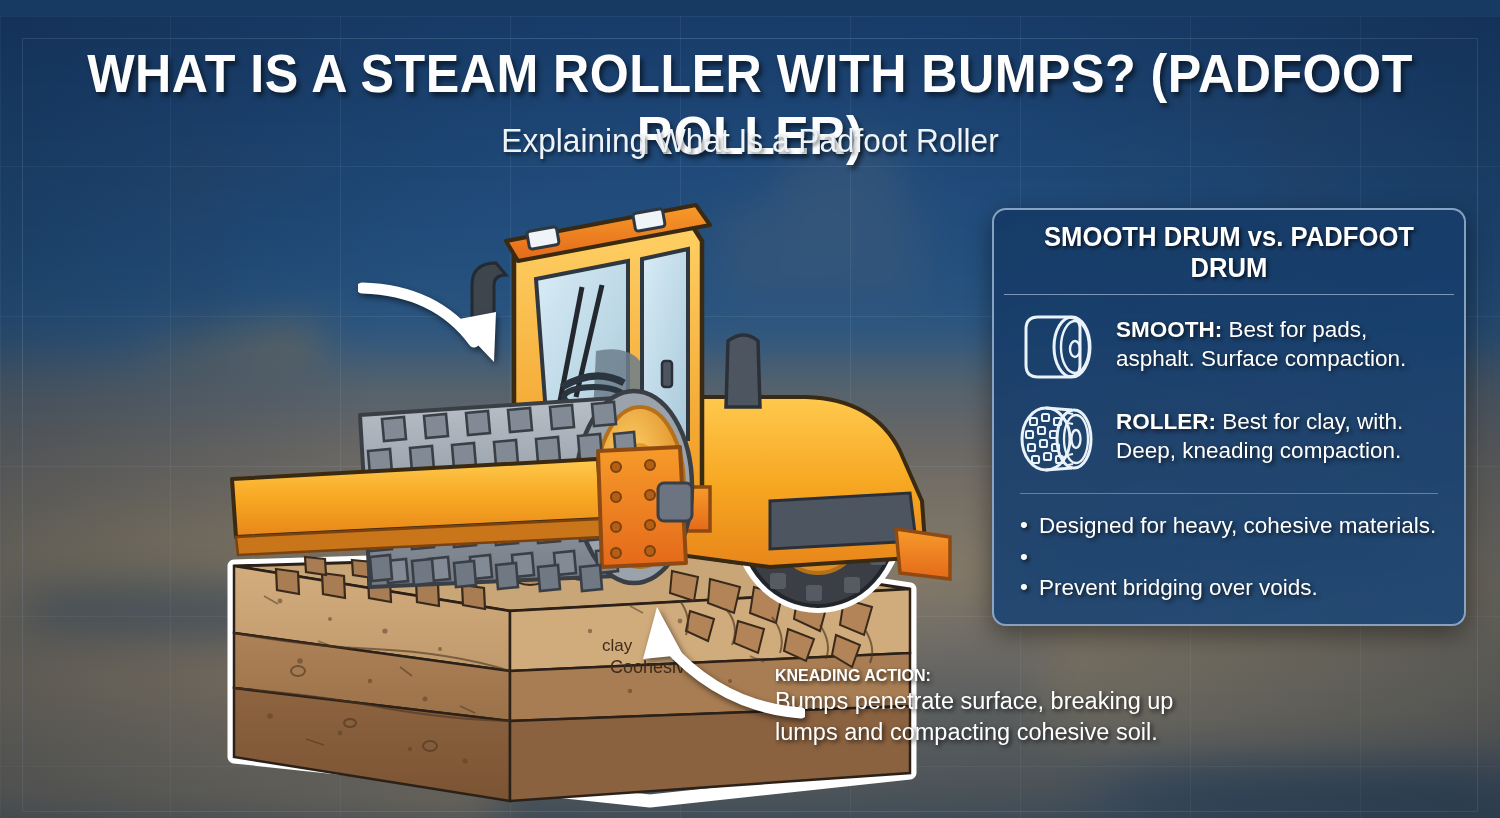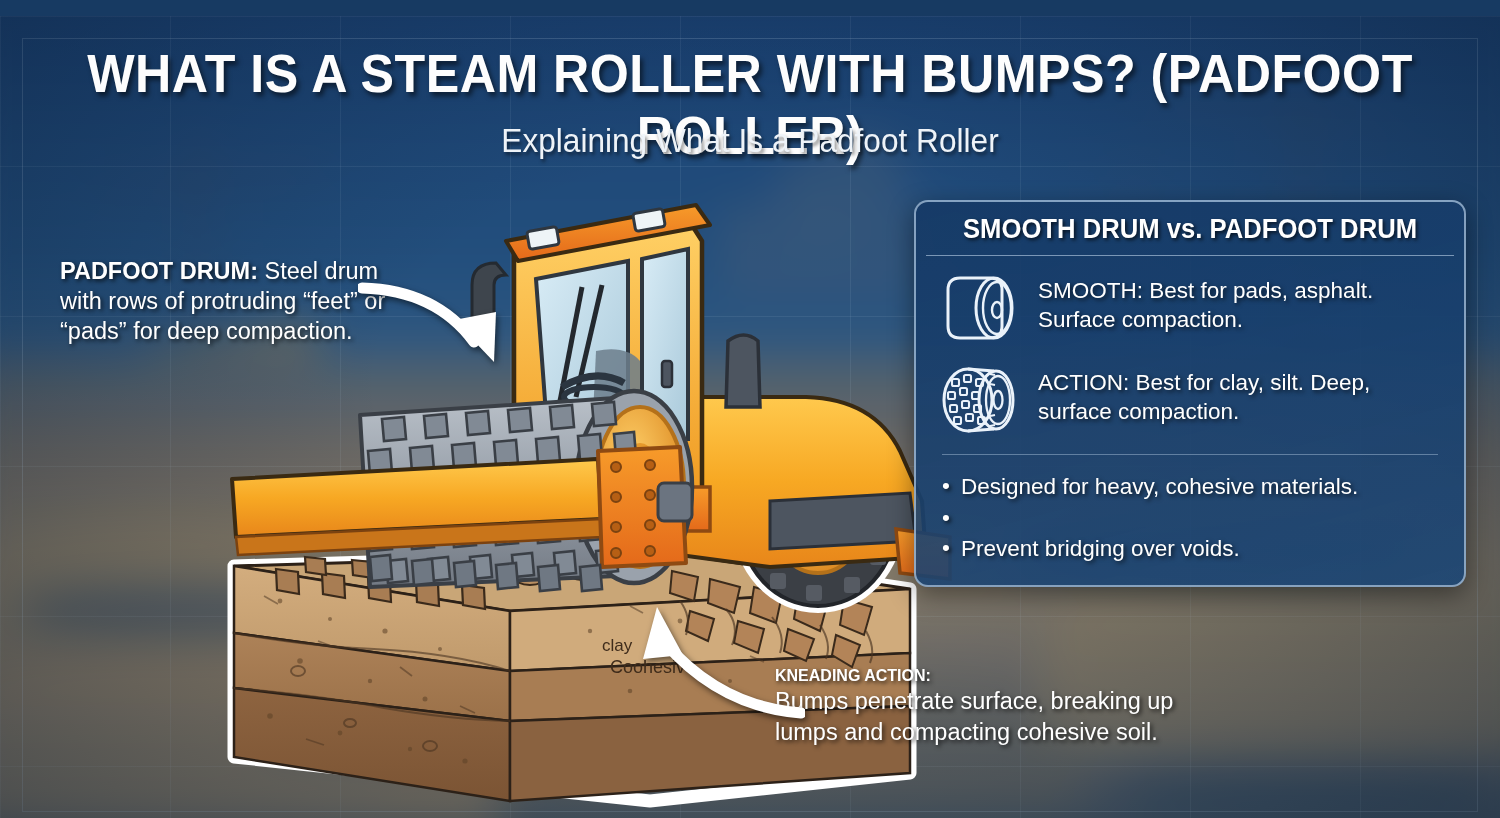--- a/index.html
+++ b/index.html
@@ -70,34 +70,34 @@
   .callout-left{left:60px;top:240px;width:360px;font-size:23.5px;}
   .callout-bottom{left:775px;top:650px;width:400px;font-size:23.5px;}
   .callout-bottom .hl{display:block;font-weight:bold;font-size:16px;}
 
   
   .arrow{position:absolute;filter:drop-shadow(2px 3px 3px rgba(0,0,0,.55));}
   .arrow-top{left:358px;top:258px;}
   .arrow-bottom{left:625px;top:585px;}
 
   
-  .panel{position:absolute;right:34px;top:184px;width:552px;
+  .panel{position:absolute;right:34px;top:192px;width:474px;
     background:linear-gradient(165deg,rgba(22,58,102,.93),rgba(27,70,118,.88));
     border:2px solid rgba(200,222,244,.62);border-radius:14px;
     box-shadow:0 8px 26px rgba(0,0,0,.42);overflow:hidden;}
   .panel-head{padding:12px 10px 10px;text-align:center;color:#fff;
     font-size:27px;font-weight:bold;font-stretch:condensed;transform:scaleX(.95);
     text-shadow:2px 2px 4px rgba(0,0,0,.7);}
   .panel-rule{height:1px;background:rgba(206,226,246,.55);margin:0 10px;}
   .panel-rule.inner{margin:14px 26px;background:rgba(206,226,246,.38);}
   .row{display:flex;align-items:flex-start;gap:18px;padding:16px 22px 4px;}
   .row .ico{flex:0 0 auto;width:82px;height:72px;}
   .row .txt{color:#fff;font-size:22.5px;line-height:1.27;padding-top:5px;
     text-shadow:2px 2px 4px rgba(0,0,0,.7);}
-  .row .txt b{font-weight:normal;}
+  .row .txt b{font-weight:bold;}
   .bullets{padding:2px 22px 20px 26px;color:#fff;font-size:22.5px;line-height:1.42;
     text-shadow:2px 2px 4px rgba(0,0,0,.7);}
   .bullets div{display:flex;gap:11px;}
   .bullets .dot{line-height:1.35;}
 
   
   .illus{position:absolute;left:210px;top:185px;width:790px;height:620px;}
 </style>
 </head>
 <body>
@@ -408,23 +408,20 @@
             <path d="M244 362 l20 -2 l2 24 l-20 2 z"></path>
               <path d="M286 364 l20 -2 l2 24 l-20 2 z"></path>
             <path d="M328 366 l20 -2 l2 24 l-20 2 z"></path>
               <path d="M370 366 l20 -2 l2 24 l-20 2 z"></path>
           </g>
         </g>
       </g>
     </svg>
   </div>
 
-  <div class="callout callout-left">
-    <b>PADFOOT DRUM:</b><span> Steel drum with rows of protruding “feet” or “pads” for deep compaction.</span>
-  </div>
 
   <div class="callout callout-bottom">
     <span class="hl">KNEADING ACTION:</span>
     <span>Bumps penetrate surface, breaking up lumps and compacting cohesive soil.</span>
   </div>
 
   <svg class="arrow arrow-top" width="170" height="110" viewBox="0 0 170 110">
     <path d="M4 14 q74 2 112 54" fill="none" stroke="#ffffff" stroke-width="11" stroke-linecap="round"></path>
     <path d="M96 46 l40 42 l2 -50 z" fill="#ffffff"></path>
   </svg>
@@ -469,21 +466,21 @@
           <rect x="36" y="41" width="7" height="7" rx="1.5"></rect>
             <rect x="16" y="53" width="7" height="7" rx="1.5"></rect>
           <rect x="28" y="50" width="7" height="7" rx="1.5"></rect>
             <rect x="40" y="53" width="7" height="7" rx="1.5"></rect>
         </g>
         <g fill="none" stroke="#eaf2fa" stroke-width="2">
           <path d="M52 10 l5 1 M52 20 l5 1 M52 52 l5 -1 M52 62 l5 -1"></path>
         </g>
       </svg>
       <div class="txt">
-        <b>ACTION:</b><span> Best for clay, silt. Deep, surface compaction.</span>
+        <b>ROLLER:</b><span> Best for clay, with. Deep, kneading compaction.</span>
       </div>
     </div>
 
     <div class="panel-rule inner"></div>
 
     <div class="bullets">
       <div>
         <span class="dot">•</span>
         <span>Designed for heavy, cohesive materials.</span>
       </div>

